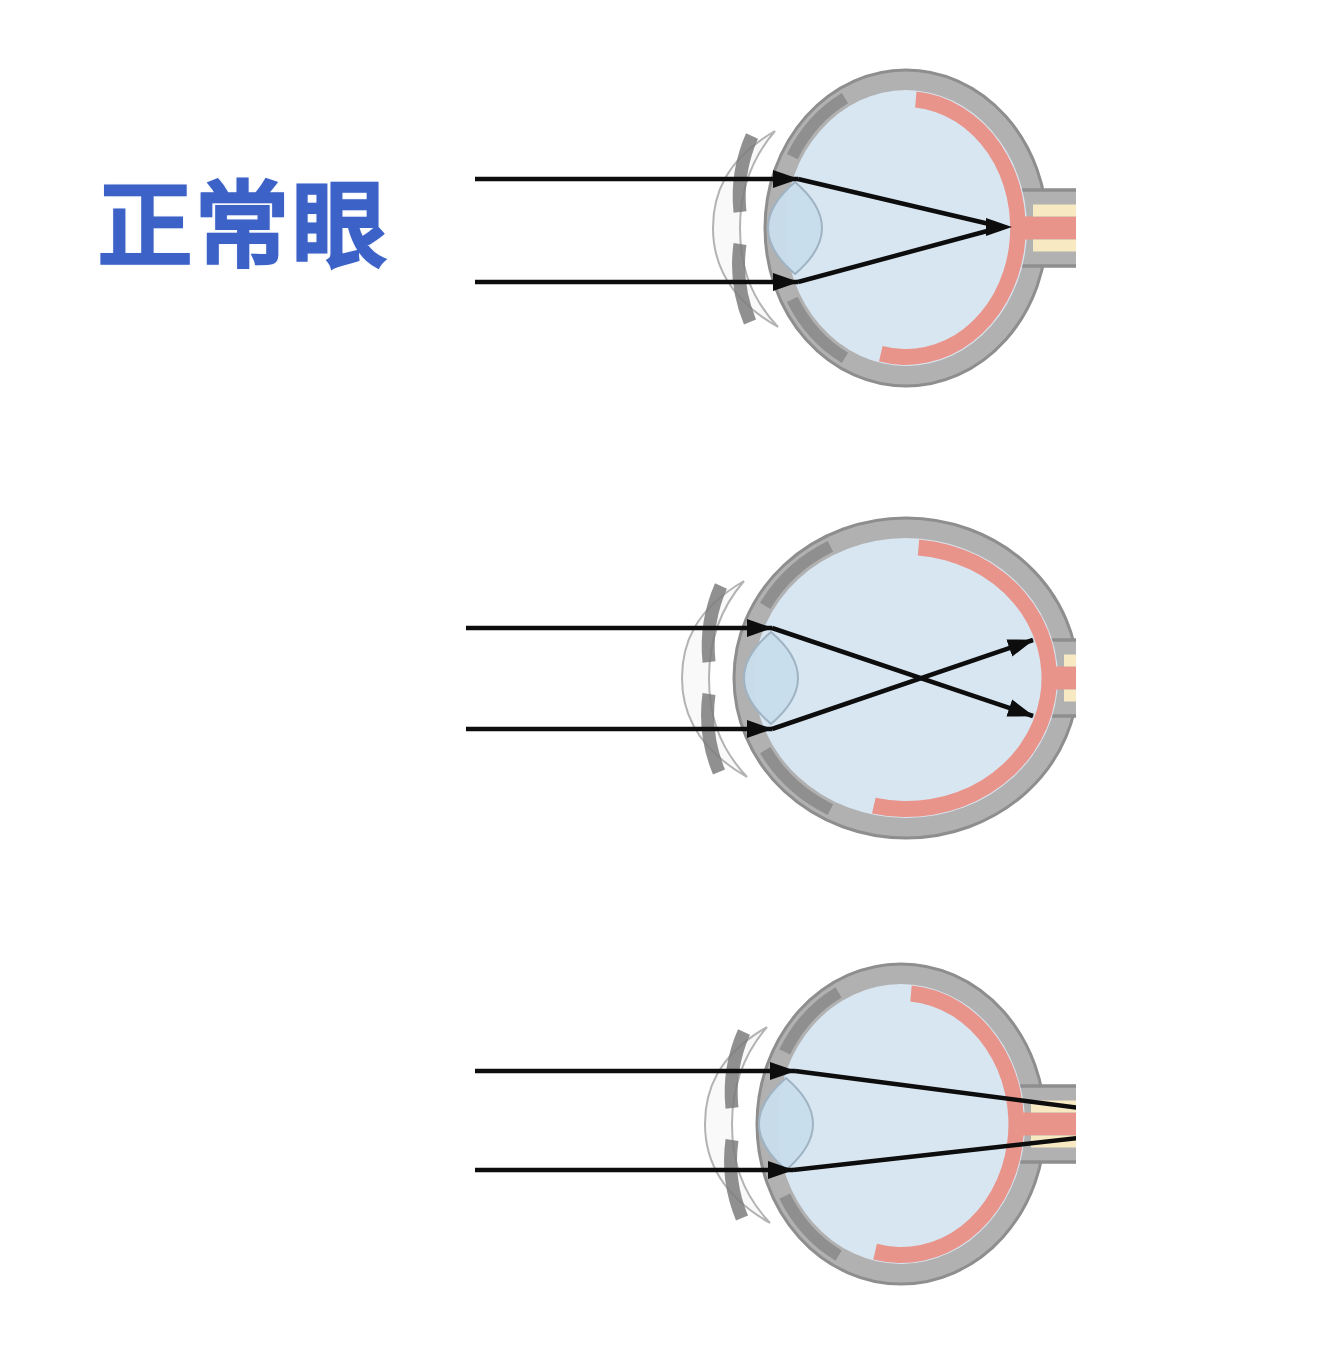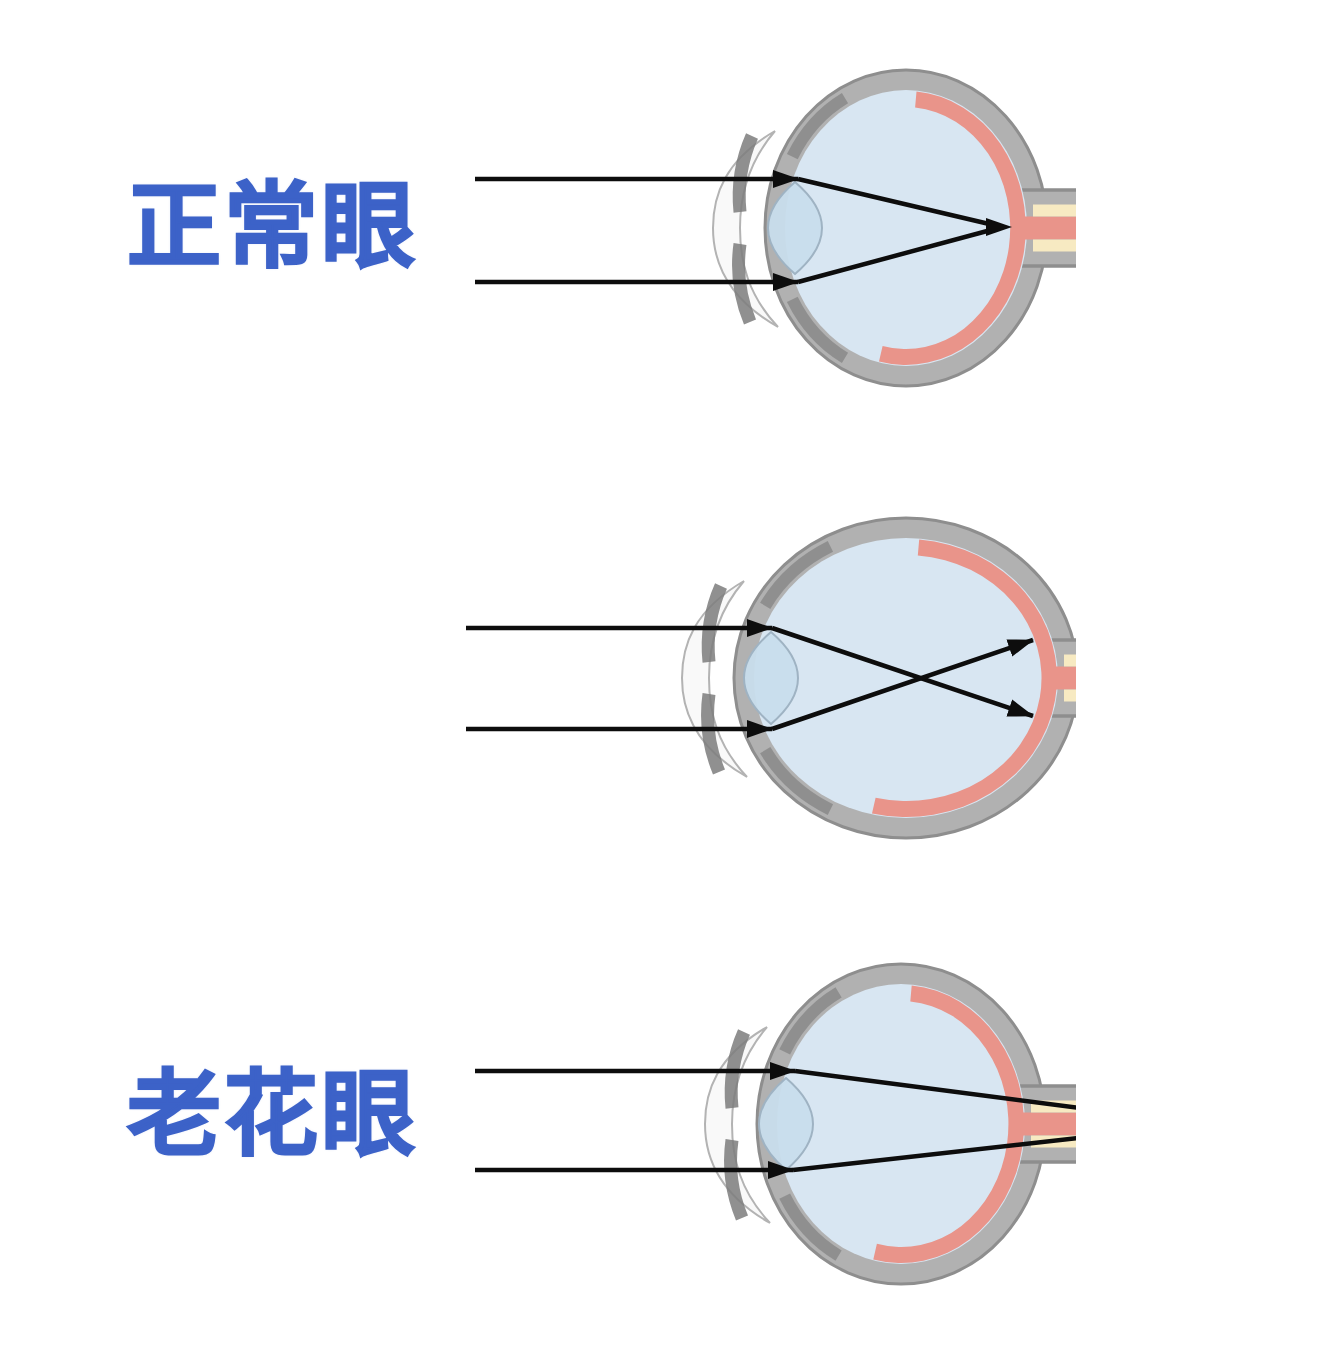--- a/index.html
+++ b/index.html
@@ -7,21 +7,20 @@
     padding: 0;
     background: #ffffff;
   }
   .canvas {
     position: relative;
     width: 1076px;
     height: 1352px;
     background: #ffffff;
     overflow: hidden;
     font-family: "Liberation Sans", sans-serif;
-    text-align: right;
   }
   .diagram-svg {
     position: absolute;
     left: 0;
     top: 0;
     width: 1332px;
     height: 1352px;
   }
   .eye-label {
     position: absolute;
@@ -122,15 +121,14 @@
           <line x1="795" y1="1071" x2="1202" y2="1124"></line>
           <line x1="793" y1="1170" x2="1202" y2="1124"></line>
           <path d="M1186 1115 L1212 1124 L1186 1133 Z" fill="#0D0D0D" stroke="none"></path>
         </g>
       </g>
     </svg>
 
   <div class="eye-label row-1">正常眼</div>
 
 
-  <div class="eye-label row-3">老花眼</div>
 
 </div>
 
 </body></html>

